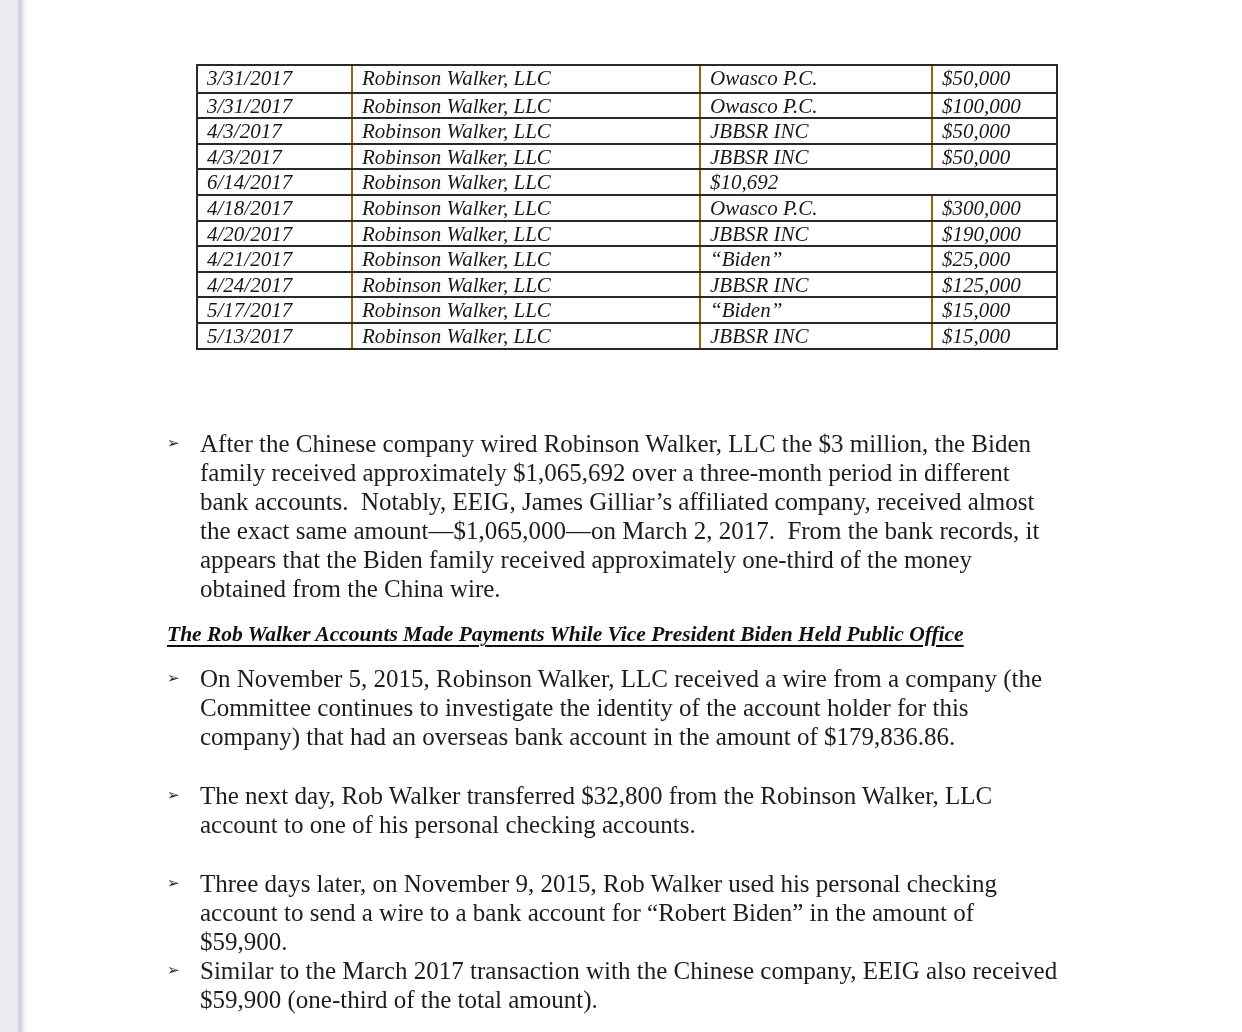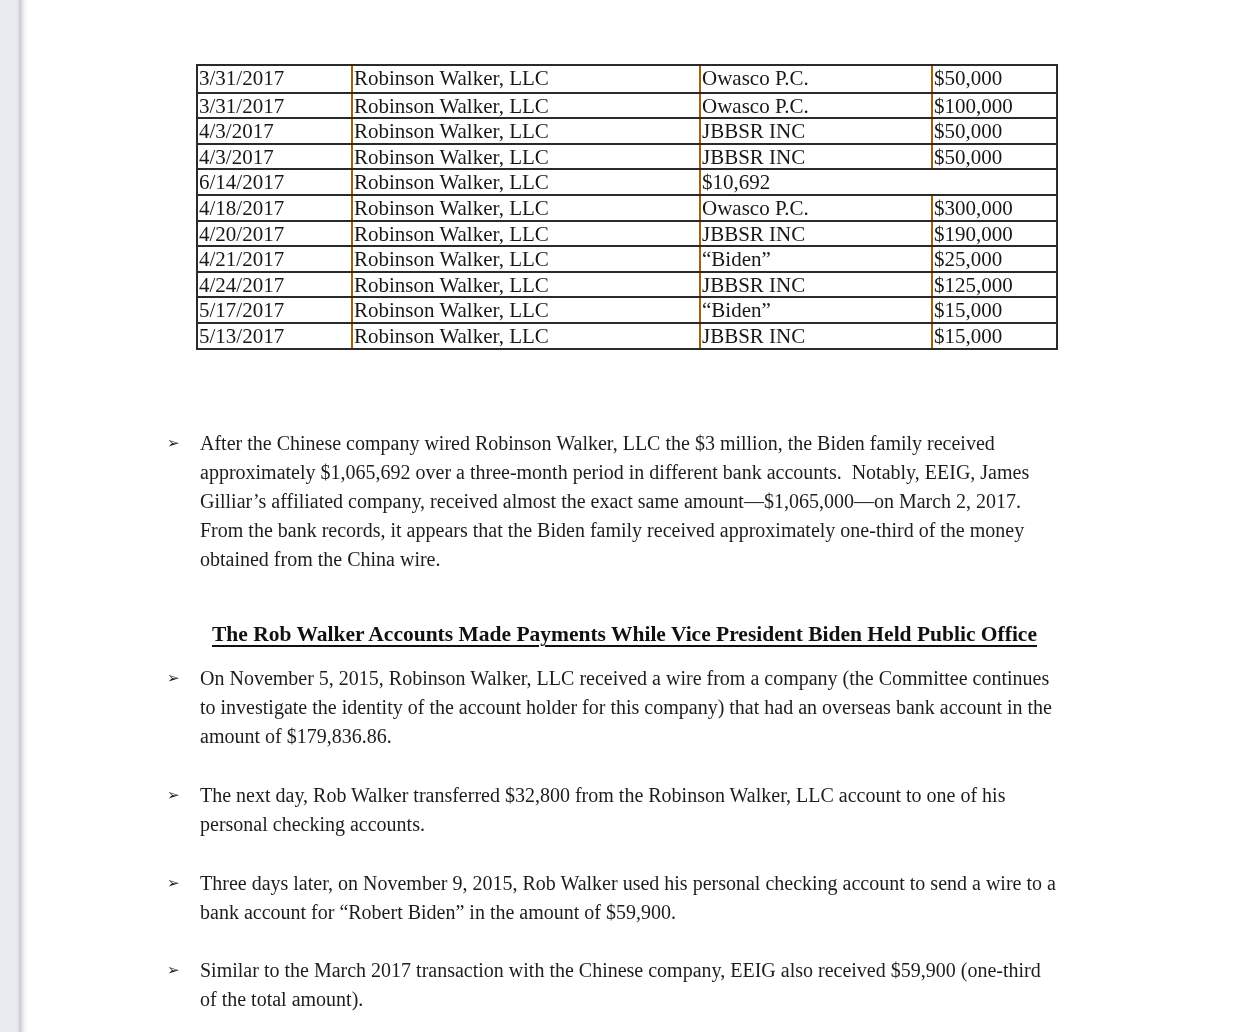--- a/index.html
+++ b/index.html
@@ -27,26 +27,27 @@
   .ptable {
     position: absolute;
     left: 196px; top: 64px;
     width: 862px;
     border: 2px solid #2a2a2a;
     background: #ffffff;
   }
   .tr { display: grid; grid-template-columns: 153px 348px 232px 1fr; height: 25.6px; }
   .tr + .tr { border-top: 2px solid #2a2a2a; }
   .td {
-    padding-left: 1px;
+    padding-left: 9px;
     font-size: 21px;
     line-height: 25.2px;
     white-space: nowrap;
     overflow: hidden;
     color: #181818;
+    font-style: italic;
   }
   .td + .td { border-left: 2px solid #a16207; }
   
   .pblock {
     position: absolute;
     left: 167px;
     width: 917px;
     display: flex;
     align-items: flex-start;
   }
@@ -54,37 +55,37 @@
     flex: 0 0 33px;
     width: 33px;
     font-family: "DejaVu Sans", sans-serif;
     font-size: 15px;
     line-height: 29px;
     color: #222222;
   }
   .btext {
     flex: 0 1 auto;
     max-width: 860px;
-    font-size: 20px;
+    font-size: 25px;
     line-height: 29px;
     white-space: pre-wrap;
     color: #1d1d1d;
   }
   .heading {
     position: absolute;
     left: 167px; top: 620px;
     width: 917px;
     font-size: 21.5px;
     line-height: 29px;
     font-weight: bold;
+    font-style: italic;
     color: #111111;
     text-decoration: underline;
     text-decoration-thickness: 2px;
     text-underline-offset: 4px;
-    margin-left: 45px;
   }
   .b1 { top: 429px; }
   .b2 { top: 664px; }
   .b3 { top: 781px; }
   .b4 { top: 869px; }
   .b5 { top: 956px; }
 </style>
 </head>
 <body>
 

